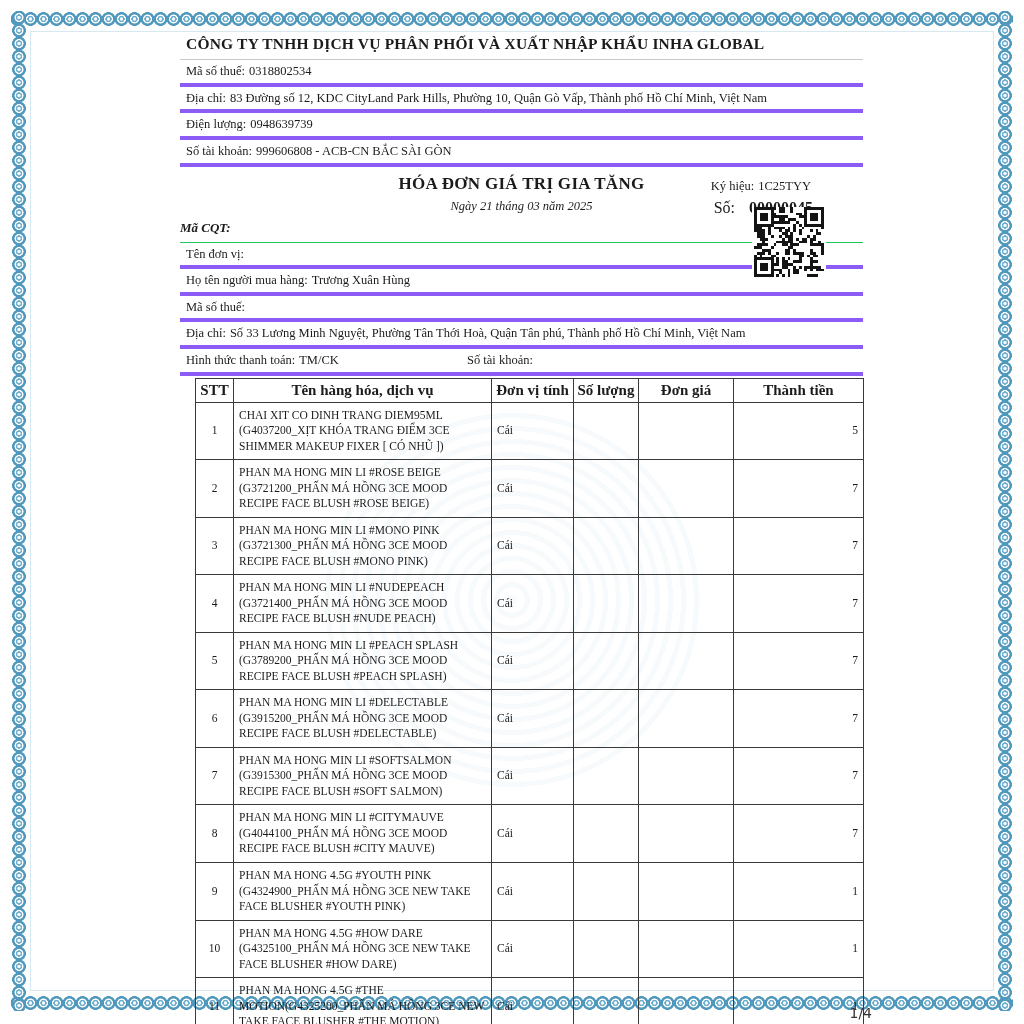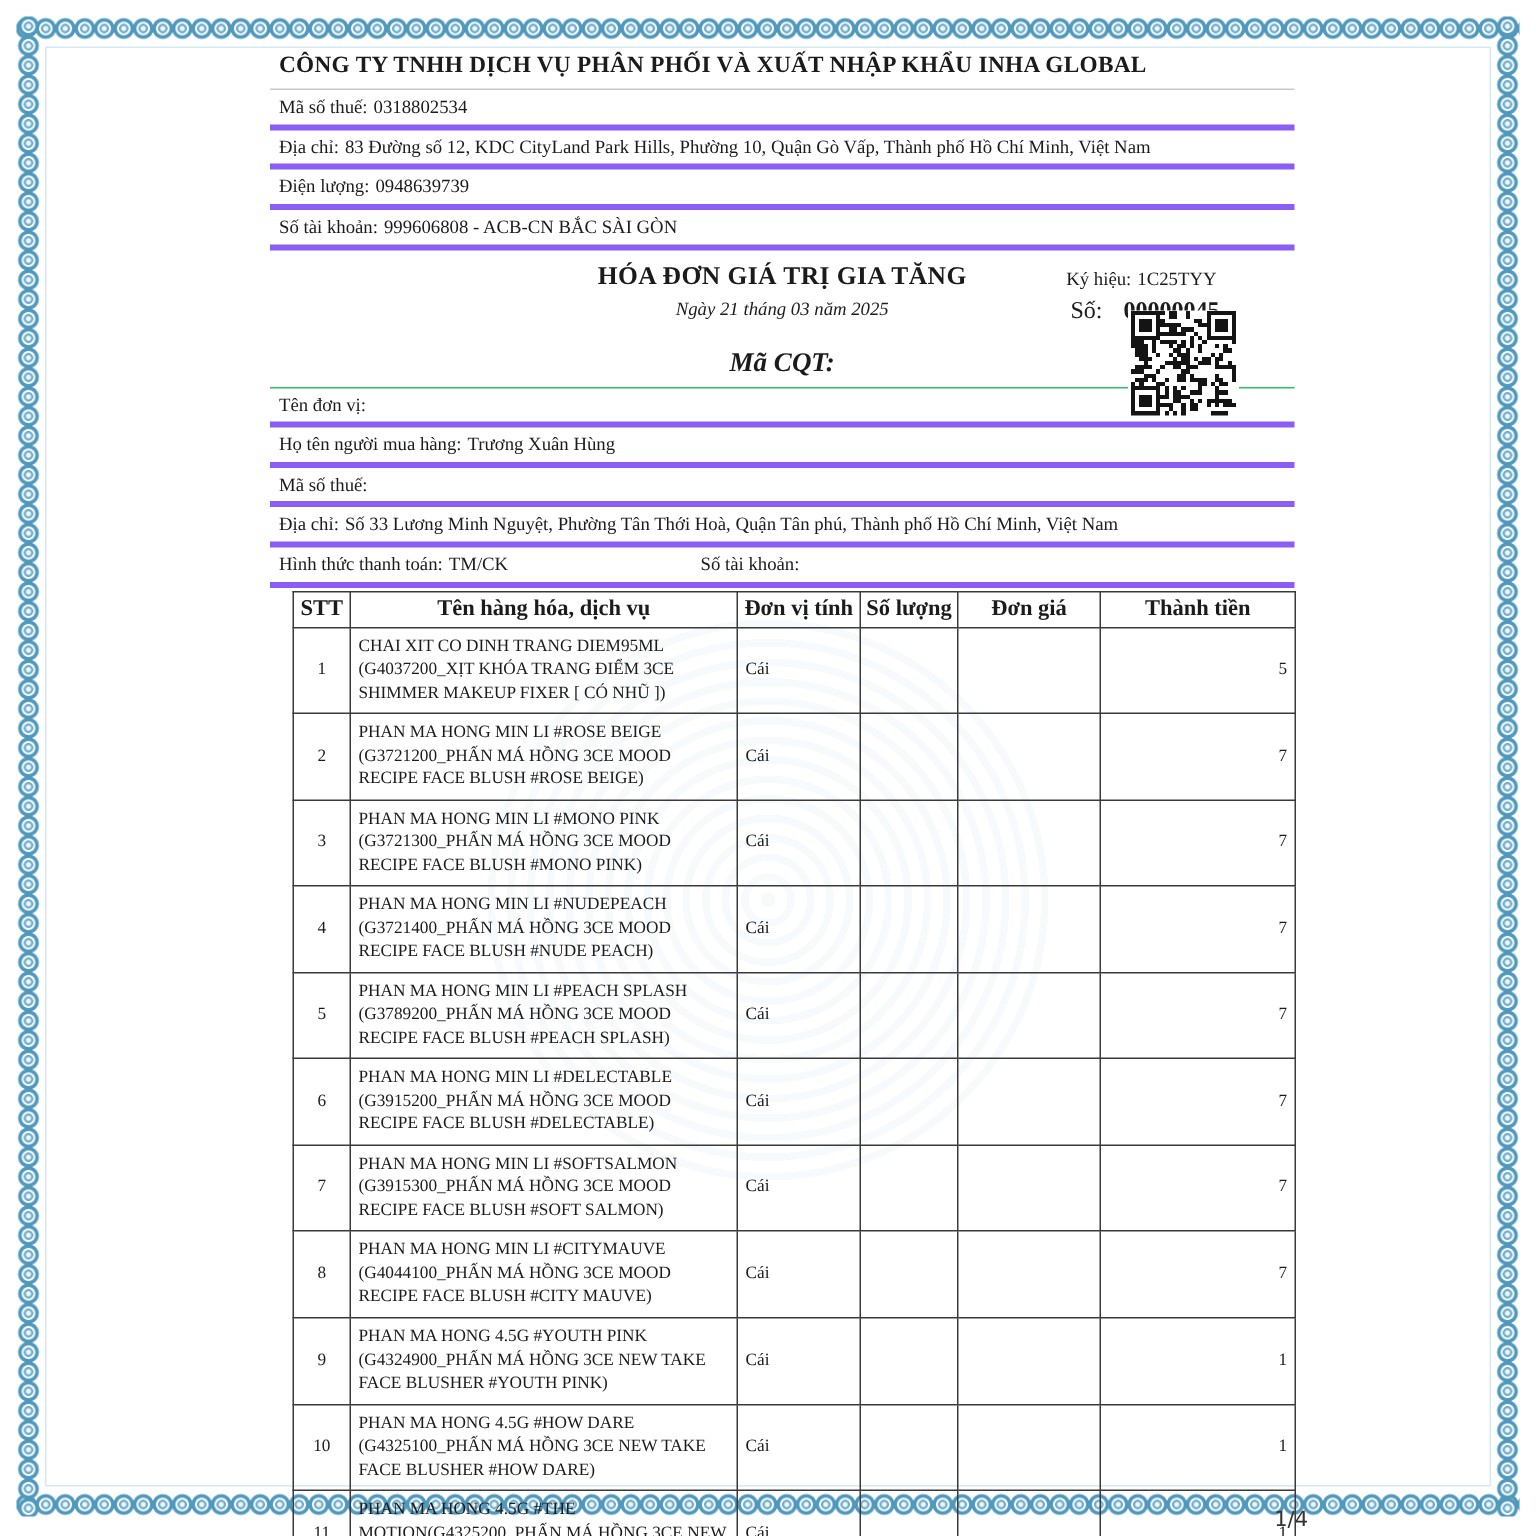--- a/index.html
+++ b/index.html
@@ -63,21 +63,21 @@
     min-height:21px;
     position:relative;
   }
   .info-row .lbl + .val { margin-left:4px; }
   .second-pair { position:absolute; left:287px; top:4px; }
 
   
   .title-block { position:relative; padding:7px 0 3px; border-bottom:1px solid #22c55e; }
   .inv-title { text-align:center; font-size:17px; font-weight:bold; letter-spacing:.3px; }
   .inv-date { text-align:center; font-style:italic; font-size:12.5px; margin-top:5px; }
-  .inv-cqt { text-align:center; font-style:italic; font-weight:bold; font-size:18px; margin-top:17px; padding-bottom:3px; }
+  .inv-cqt { text-align:left; font-style:italic; font-weight:bold; font-size:13px; margin-top:6px; padding-bottom:3px; }
   .inv-serial { position:absolute; right:52px; top:12px; font-size:12.5px; }
   .inv-number { position:absolute; right:50px; top:32px; font-size:16px;margin-left:36px; }
   .inv-number .val { font-weight:bold; margin-left:14px; }
   .inv-serial .val { margin-left:4px; }
 
   
   .qr-box { position:absolute; left:572px; top:177px; width:74px; height:70px; background:#fff; }
   .qr-box svg { width:100%; height:100%; shape-rendering:crispEdges; }
 
   

